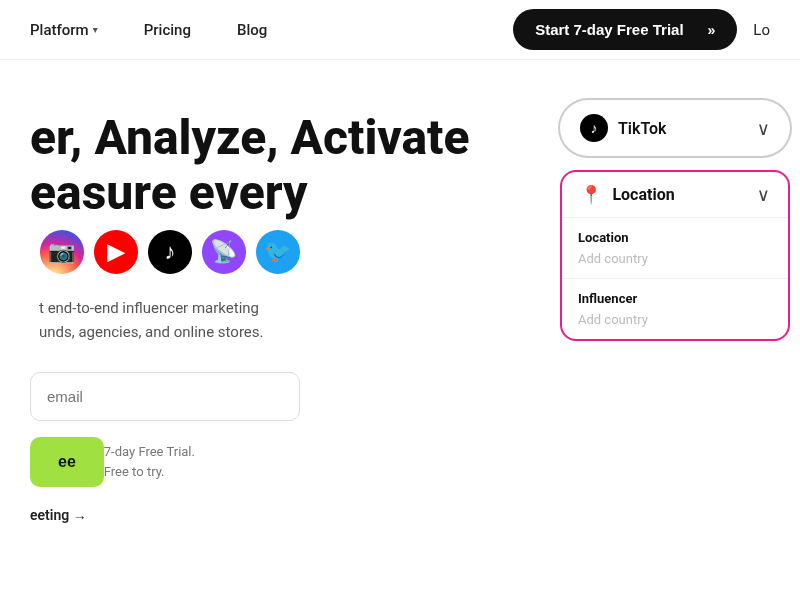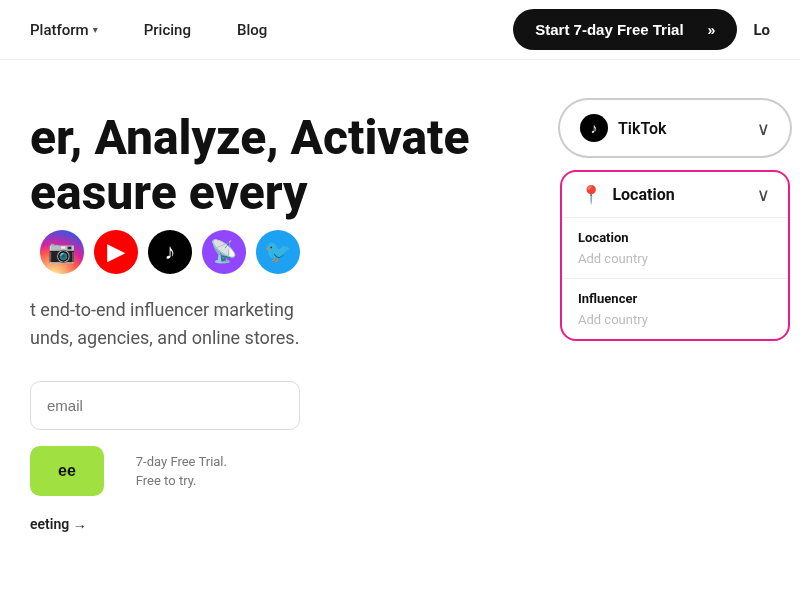--- a/index.html
+++ b/index.html
@@ -59,21 +59,21 @@
       align-items: center;
       gap: 24px;
     }
     .btn-trial .arrow {
       font-size: 14px;
     }
     .nav-login {
       font-size: 15px;
       color: #222;
       cursor: pointer;
-      font-weight: 700;
+      font-weight: 400;
     }
 
     
     .hero {
       display: flex;
       padding: 50px 0 0 30px;
       position: relative;
     }
     .hero-left {
       flex: 1;
@@ -114,46 +114,47 @@
     .icon-tiktok {
       background: #010101;
     }
     .icon-twitch {
       background: #9146FF;
     }
     .icon-twitter {
       background: #1DA1F2;
     }
     .hero-subtext {
-      font-size: 18px;
+      font-size: 15px;
       color: #555;
       margin-bottom: 28px;
       line-height: 1.6;
       max-width: 280px;
+      margin-left: 9px;
     }
     .email-input-wrapper {
       background: #fff;
       border: 1.5px solid #ddd;
       border-radius: 10px;
       padding: 14px 16px;
       width: 270px;
       margin-bottom: 16px;
       text-decoration: underline;
     }
     .email-input-wrapper input {
       border: none;
       outline: none;
       font-size: 15px;
       color: #888;
       width: 100%;
     }
     .cta-row {
       display: flex;
       align-items: center;
-      gap: 32px;
+      gap: 0;
     }
     .btn-free {
       background: #a0e040;
       color: #111;
       border: none;
       padding: 16px 28px;
       border-radius: 10px;
       font-size: 16px;
       font-weight: 700;
       cursor: pointer;

